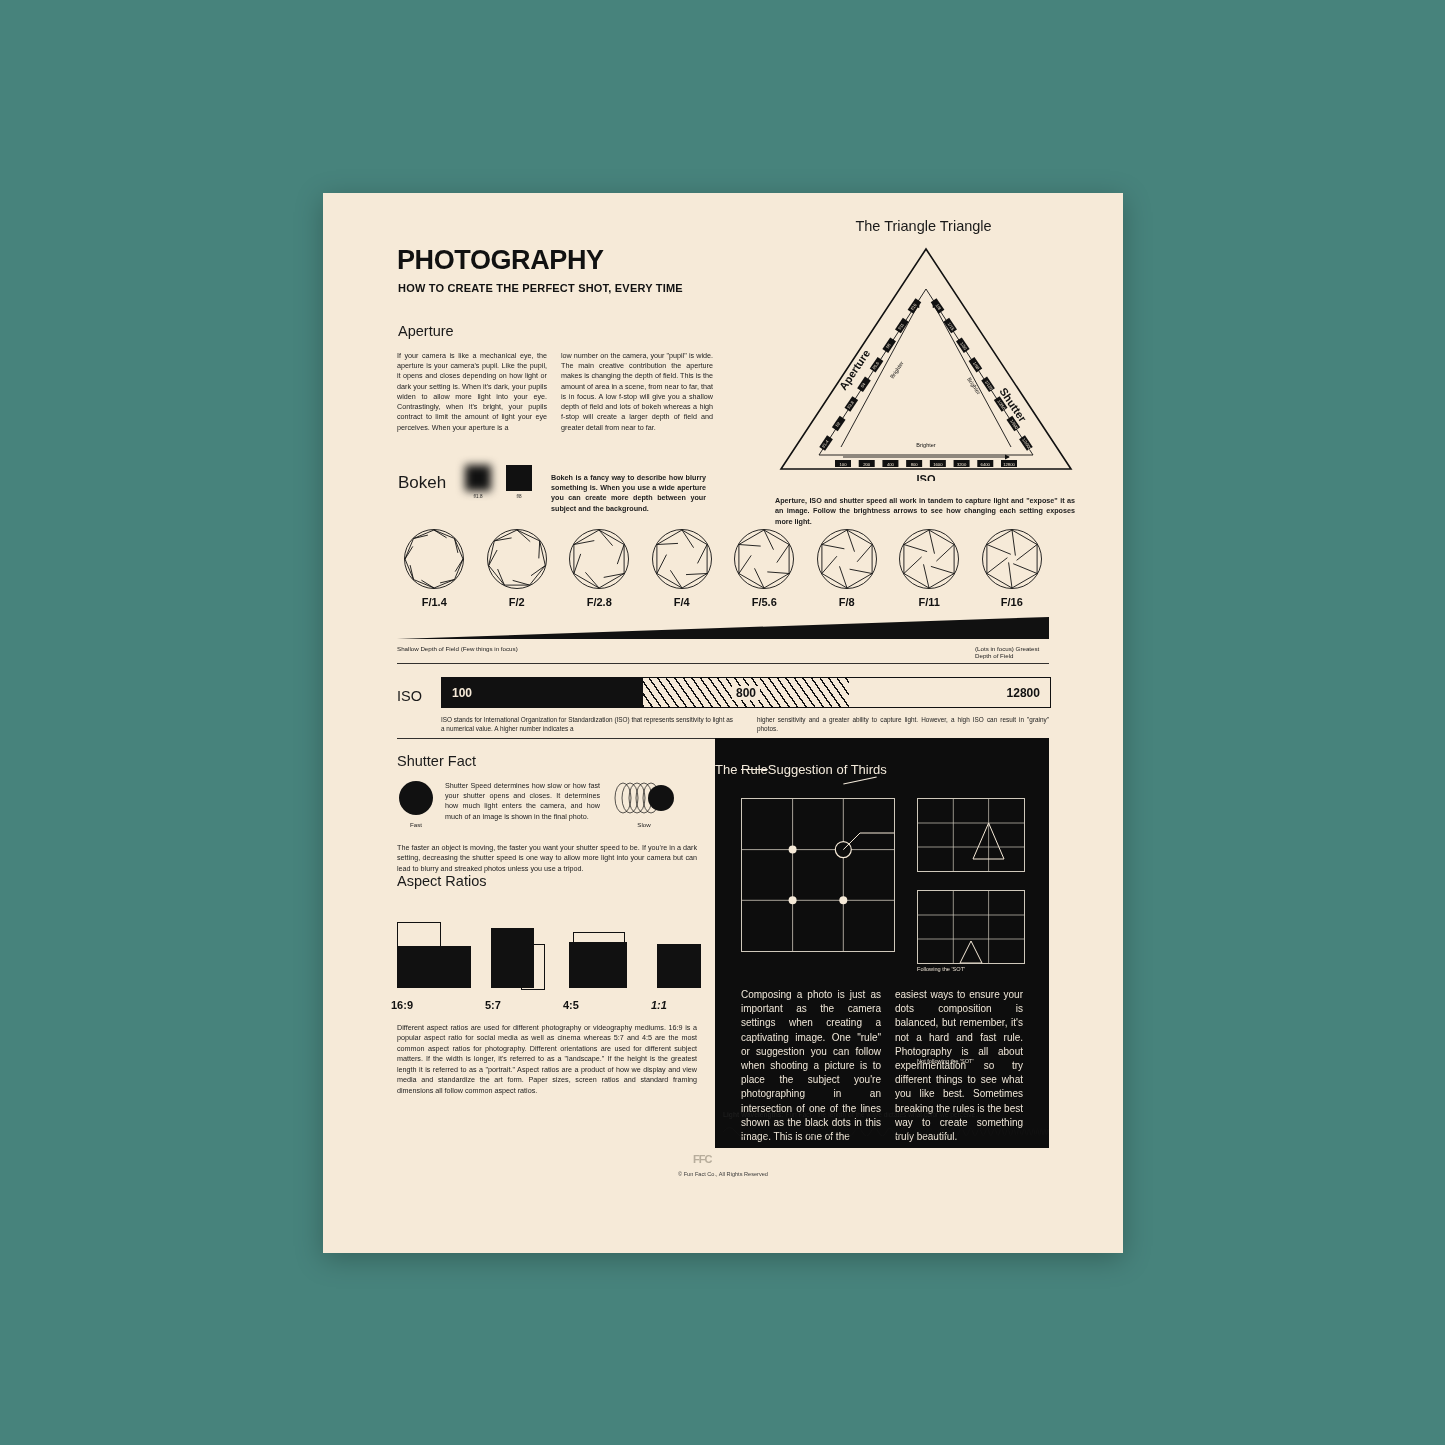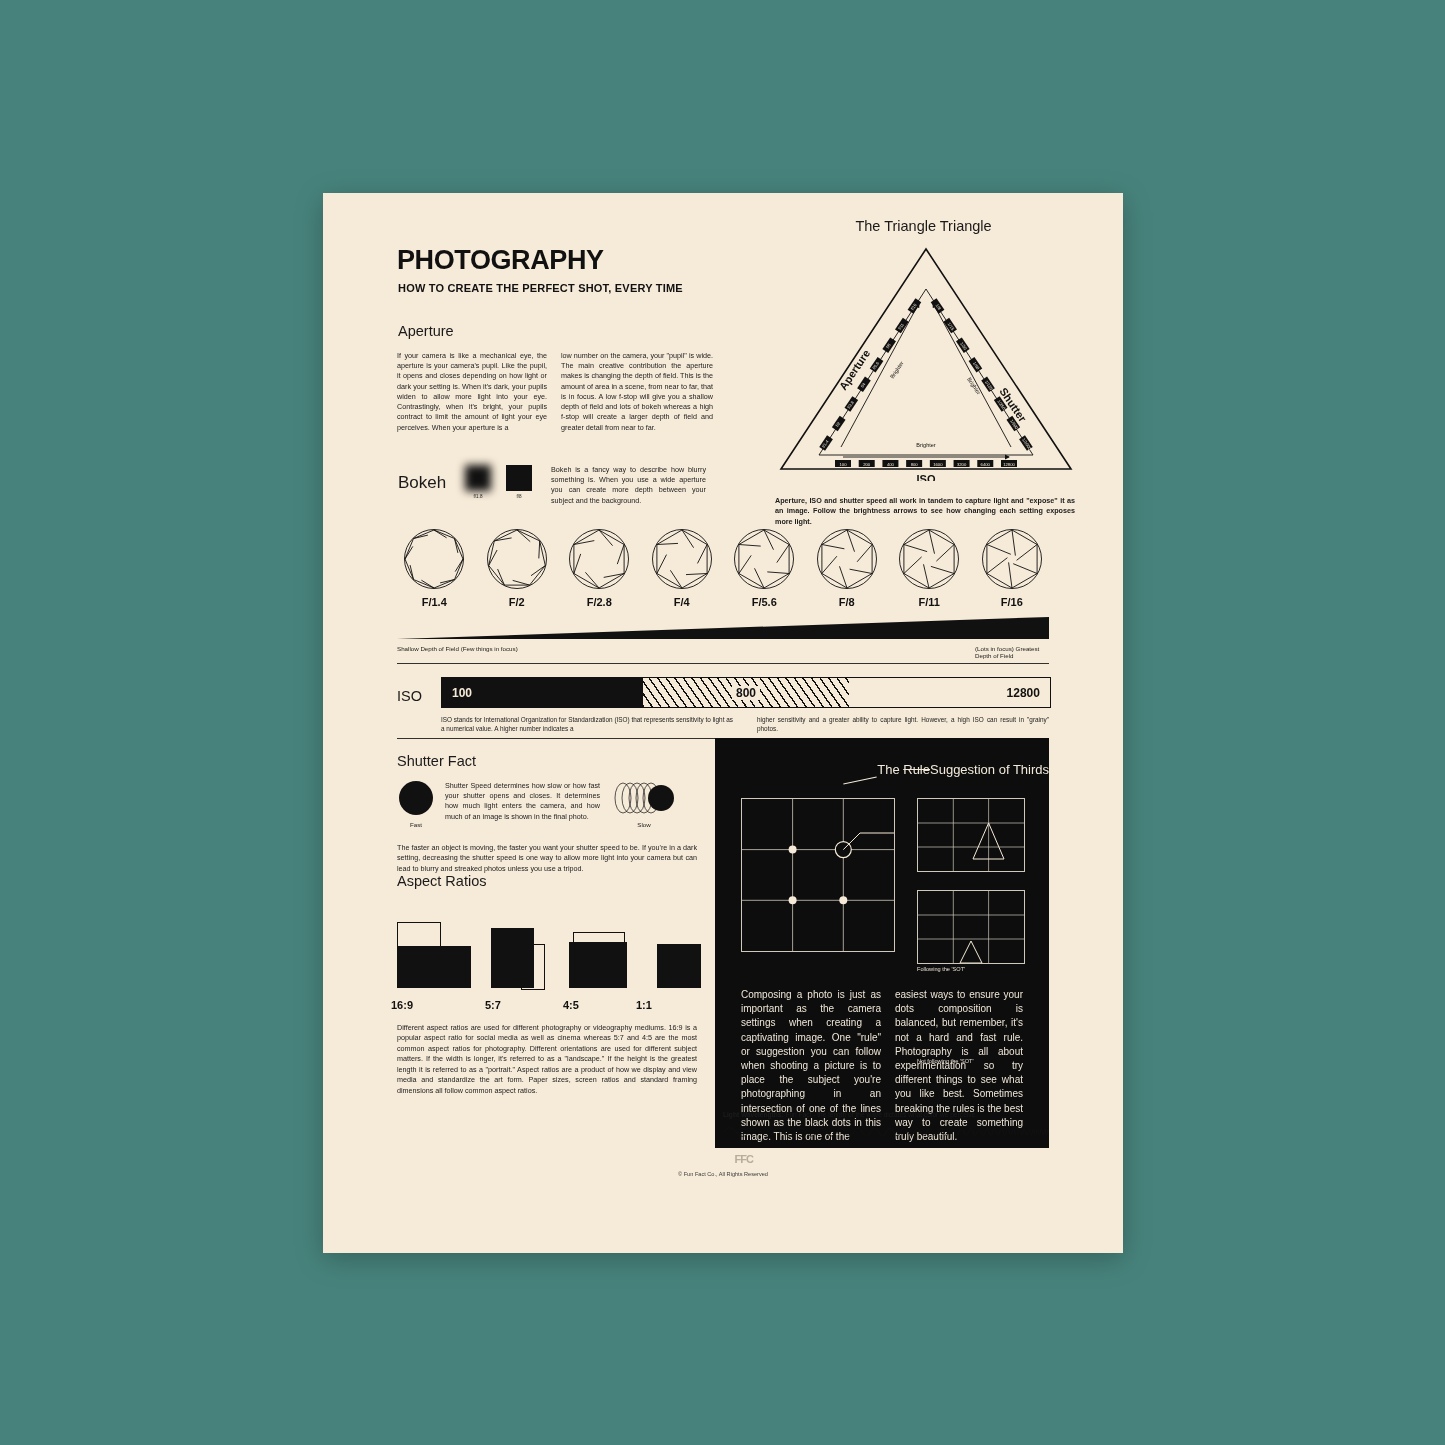--- a/index.html
+++ b/index.html
@@ -53,22 +53,22 @@
   
   .bokeh-h{position:absolute;left:75px;top:280px;font-size:17px;color:#1a1a1a;}
   .bokeh-blur{
     position:absolute;left:142px;top:272px;width:26px;height:26px;background:#111;
     filter:blur(4px);
   }
   .bokeh-sharp{position:absolute;left:183px;top:272px;width:26px;height:26px;background:#111;}
   .bokeh-l1{position:absolute;left:142px;top:301px;width:26px;text-align:center;font-size:4.6px;color:#222;}
   .bokeh-l2{position:absolute;left:183px;top:301px;width:26px;text-align:center;font-size:4.6px;color:#222;}
   .bokeh-txt{
-    position:absolute;left:228px;top:272px;width:155px;
-    font-size:7.2px;line-height:1.42;font-weight:normal;color:#1c1c1c;text-align:justify;
+    position:absolute;left:228px;top:280px;width:155px;
+    font-size:7.2px;line-height:1.42;font-weight:bold;color:#1c1c1c;text-align:justify;
   }
 
   
   .ap-row{position:absolute;left:70px;top:335px;width:660px;height:65px;}
   .ap-item{position:absolute;width:62px;height:62px;}
   .ap-label{
     position:absolute;top:403px;width:82px;text-align:center;
     font-size:11px;font-weight:bold;color:#111;
   }
 
@@ -111,35 +111,35 @@
   .ar-h{position:absolute;left:74px;top:680px;font-size:14.5px;color:#1a1a1a;}
   .ar-box{position:absolute;}
   .ar-label{position:absolute;font-size:11px;font-weight:bold;color:#111;text-align:left;}
   .ar-copy{position:absolute;left:74px;top:830px;width:300px;font-size:7.2px;line-height:1.45;color:#1c1c1c;text-align:justify;}
 
   
   .rot{
     position:absolute;left:392px;top:545px;width:334px;height:410px;background:#0d0d0d;
   }
   .rot-title{
-    position:absolute;left:0;top:24px;width:334px;text-align:right;
+    position:absolute;left:0;top:24px;width:334px;text-align:left;
     font-size:13px;color:#f3eadb;
   }
   .rot-strike{position:absolute;top:42px;left:128px;width:34px;height:1px;background:#f3eadb;transform:rotate(-12deg);}
   .rot-grid{position:absolute;left:26px;top:60px;width:152px;height:152px;border:1px solid #cfc8bb;}
   .rot-small1{position:absolute;left:202px;top:60px;width:106px;height:72px;border:1px solid #cfc8bb;}
   .rot-small2{position:absolute;left:202px;top:152px;width:106px;height:72px;border:1px solid #cfc8bb;}
   .rot-cap{position:absolute;font-size:5.6px;color:#e7ded0;}
   .rot-copy{position:absolute;font-size:10px;line-height:1.42;color:#efe6d7;text-align:justify;}
 
   
   .wave-label{position:absolute;left:400px;top:918px;font-size:6.6px;color:#1c1c1c;}
   .wave-label b{font-weight:bold;}
   .wave{position:absolute;left:400px;top:928px;width:326px;height:22px;}
-  .logo{position:absolute;left:370px;top:960px;width:60px;text-align:right;font-size:11px;font-weight:bold;color:#b7ad9c;letter-spacing:-1px;}
+  .logo{position:absolute;left:370px;top:960px;width:60px;text-align:left;font-size:11px;font-weight:bold;color:#b7ad9c;letter-spacing:-1px;}
   .copyright{position:absolute;left:330px;top:978px;width:140px;text-align:center;font-size:5.6px;color:#3a3a3a;}
 </style>
 </head>
 <body>
 
 <div class="poster">
   <div class="inner">
 
     <div class="title">PHOTOGRAPHY</div>
     <div class="subtitle">HOW TO CREATE THE PERFECT SHOT, EVERY TIME</div>
@@ -447,15 +447,15 @@
   <div class="ar-box" style="left: 74px; top: 753px; width: 74px; height: 42px; background: rgb(17, 17, 17);"></div>
       <div class="ar-box" style="border: 1px solid rgb(17, 17, 17); background: transparent; left: 74px; top: 729px; width: 42px; height: 26px;"></div>
       <div class="ar-label" style="left: 68px; top: 806px; width: 86px;">16:9</div>
       <div class="ar-box" style="left: 168px; top: 735px; width: 43px; height: 60px; background: rgb(17, 17, 17);"></div>
       <div class="ar-box" style="border: 1px solid rgb(17, 17, 17); background: transparent; left: 198px; top: 751px; width: 22px; height: 44px;"></div>
       <div class="ar-label" style="left: 162px; top: 806px; width: 55px;">5:7</div>
       <div class="ar-box" style="left: 246px; top: 749px; width: 58px; height: 46px; background: rgb(17, 17, 17);"></div>
       <div class="ar-box" style="border: 1px solid rgb(17, 17, 17); background: transparent; left: 250px; top: 739px; width: 50px; height: 14px;"></div>
       <div class="ar-label" style="left: 240px; top: 806px; width: 70px;">4:5</div>
       <div class="ar-box" style="left: 334px; top: 751px; width: 44px; height: 44px; background: rgb(17, 17, 17);"></div>
-      <div class="ar-label" style="left: 313px; top: 806px; width: 56px;">1:1</div>
+      <div class="ar-label" style="left: 328px; top: 806px; width: 56px; font-style: italic;">1:1</div>
     </div>
 </div>
 
 </body></html>

